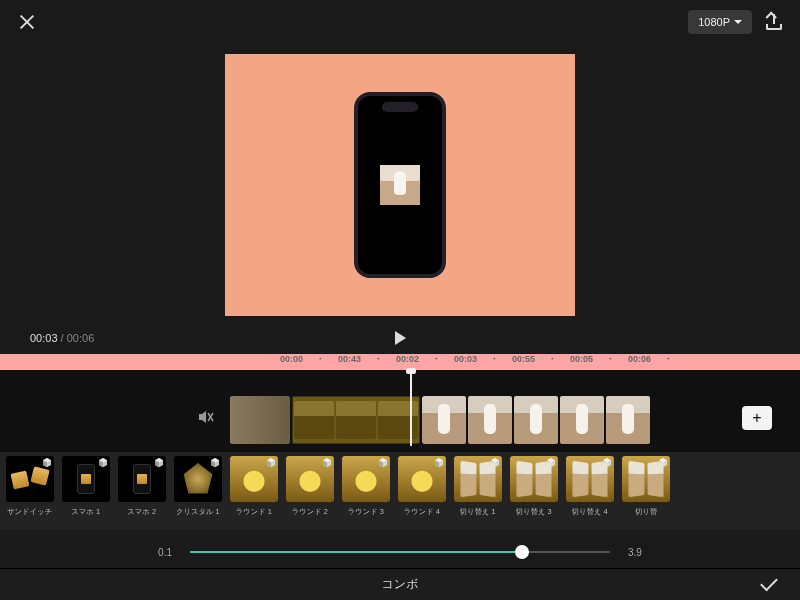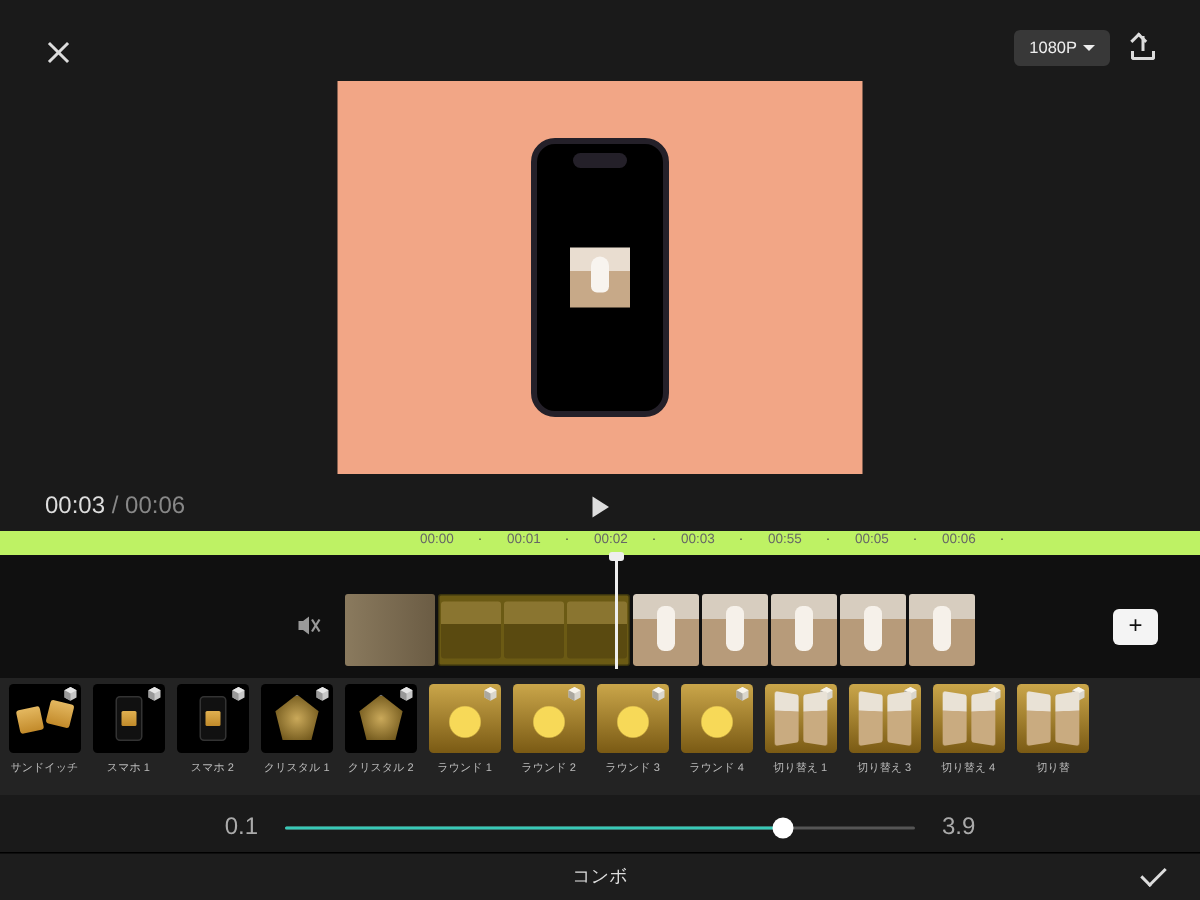--- a/index.html
+++ b/index.html
@@ -8,22 +8,22 @@
     background: #1a1a1a;
     font-family: -apple-system, "Hiragino Sans", sans-serif;
     color: #ccc;
     overflow: hidden;
     position: relative;
   }
   
   .topbar {
     position: absolute; top: 0; left: 0; right: 0;
     height: 44px;
-    display: flex; align-items: flex-end; justify-content: space-between;
-    padding: 0 30px;
+    display: flex; align-items: center; justify-content: space-between;
+    padding: 0 18px;
     gap: 32px;
   }
   .close-x { width: 18px; height: 18px; cursor: pointer; }
   .close-x::before, .close-x::after {
     content:""; position:absolute; width:18px; height:2px; background:#ddd;
   }
   .close-x { position: relative; }
   .close-x::before { transform: rotate(45deg); top:8px; }
   .close-x::after { transform: rotate(-45deg); top:8px; }
   .top-right { display:flex; gap:14px; align-items:center; }
@@ -59,28 +59,29 @@
     width:40px;height:40px;
     background:linear-gradient(180deg,#e9ddd0 40%,#c7a988 40%,#c7a988 100%);
     position:relative;
   }
   .phone-img::after{content:"";position:absolute;left:14px;top:6px;width:12px;height:24px;background:#f8f4ef;border-radius:6px 6px 4px 4px;}
   
   .play-row {
     position:absolute; top:326px; left:0; right:0; height:24px;
     display:flex; align-items:center;
   }
-  .time { position:absolute; left:30px; font-size:16px; color:#888;}
+  .time { position:absolute; left:30px; font-size:11px; color:#888;}
   .time .cur{color:#ddd;}
   .play-btn { margin:0 auto; width:0;height:0;border-top:7px solid transparent;border-bottom:7px solid transparent;border-left:11px solid #ddd; cursor:pointer;}
   
   .ruler {
     position:absolute; top:354px; left:0; right:0; height:16px;
     font-size:9px; color:#666;
-    background:#bef264;
+    background:#fca5a5;
+    font-weight:bold;
   }
   .ruler-inner{position:absolute; left:280px; right:0; display:flex; gap:0;}
   .tick{width:58px; display:flex; align-items:center; gap:16px;}
   .dot{color:#444;}
   
   .timeline {
     position:absolute; top:370px; left:0; right:0; height:82px;
     background:#101010;
   }
   .playhead{position:absolute; left:410px; top:2px; width:2px; height:74px; background:#eee;}
@@ -114,21 +115,21 @@
   .th-crystal::after{content:"";position:absolute;width:30px;height:30px;border:1px solid #777;background:radial-gradient(#caa95a,#5a430c);clip-path:polygon(50% 0,95% 35%,80% 95%,20% 95%,5% 35%);}
   .th-round{background:radial-gradient(circle at 50% 55%, #f7d958 0 10px, rgba(0,0,0,0) 11px), linear-gradient(180deg,#caa64a,#7a5a14)!important;}
   .th-switch{background:linear-gradient(180deg,#caa64a,#7a5a14)!important;}
   .th-switch::before,.th-switch::after{content:"";position:absolute;top:6px;width:18px;height:34px;background:linear-gradient(180deg,#e9e2d6 35%,#c9ab80 35%);border-radius:2px;}
   .th-switch::before{left:6px;transform:perspective(60px) rotateY(28deg);}
   .th-switch::after{right:6px;transform:perspective(60px) rotateY(-28deg);}
   
   .slider-row{
     position:absolute; top:540px; left:0; right:0; height:24px;
     display:flex; align-items:center; justify-content:center; gap:18px;
-    font-size:16px; color:#aaa;
+    font-size:10px; color:#aaa;
   }
   .slider{position:relative;width:420px;height:2px;background:#555;border-radius:2px;}
   .slider .fill{position:absolute;left:0;top:0;height:2px;width:79%;background:#38c9b7;border-radius:2px;}
   .slider .knob{position:absolute;left:79%;top:50%;width:14px;height:14px;background:#fff;border-radius:50%;transform:translate(-50%,-50%);cursor:pointer;}
   
   .bottom{
     position:absolute; bottom:0; left:0; right:0; height:32px;
     border-top:1px solid #000;
     background:#1d1d1d;
     display:flex; align-items:center; justify-content:center;
@@ -170,21 +171,21 @@
   <div class="play-btn"></div>
 </div>
 
 <div class="ruler">
   <div class="ruler-inner" id="ruler-inner">
       <div class="tick">
         <span>00:00</span>
         <span class="dot">·</span>
       </div>
       <div class="tick">
-        <span>00:01</span>
+        <span>00:43</span>
         <span class="dot">·</span>
       </div>
       <div class="tick">
         <span>00:02</span>
         <span class="dot">·</span>
       </div>
       <div class="tick">
         <span>00:03</span>
         <span class="dot">·</span>
       </div>
@@ -275,32 +276,20 @@
           <svg viewBox="0 0 10 10">
             <path d="M5 0L9 2.2V7L5 9.2 1 7V2.2z" fill="#ddd"></path>
             <path d="M5 0L9 2.2 5 4.4 1 2.2z" fill="#fff"></path>
             <path d="M5 4.4V9.2L1 7V2.2z" fill="#aaa"></path>
           </svg>
         </div>
       </div>
       <div class="lbl">クリスタル 1</div>
     </div>
     <div class="fx">
-      <div class="thumb th-crystal">
-        <div class="cube">
-          <svg viewBox="0 0 10 10">
-            <path d="M5 0L9 2.2V7L5 9.2 1 7V2.2z" fill="#ddd"></path>
-            <path d="M5 0L9 2.2 5 4.4 1 2.2z" fill="#fff"></path>
-            <path d="M5 4.4V9.2L1 7V2.2z" fill="#aaa"></path>
-          </svg>
-        </div>
-      </div>
-      <div class="lbl">クリスタル 2</div>
-    </div>
-    <div class="fx">
       <div class="thumb th-round">
         <div class="cube">
           <svg viewBox="0 0 10 10">
             <path d="M5 0L9 2.2V7L5 9.2 1 7V2.2z" fill="#ddd"></path>
             <path d="M5 0L9 2.2 5 4.4 1 2.2z" fill="#fff"></path>
             <path d="M5 4.4V9.2L1 7V2.2z" fill="#aaa"></path>
           </svg>
         </div>
       </div>
       <div class="lbl">ラウンド 1</div>

